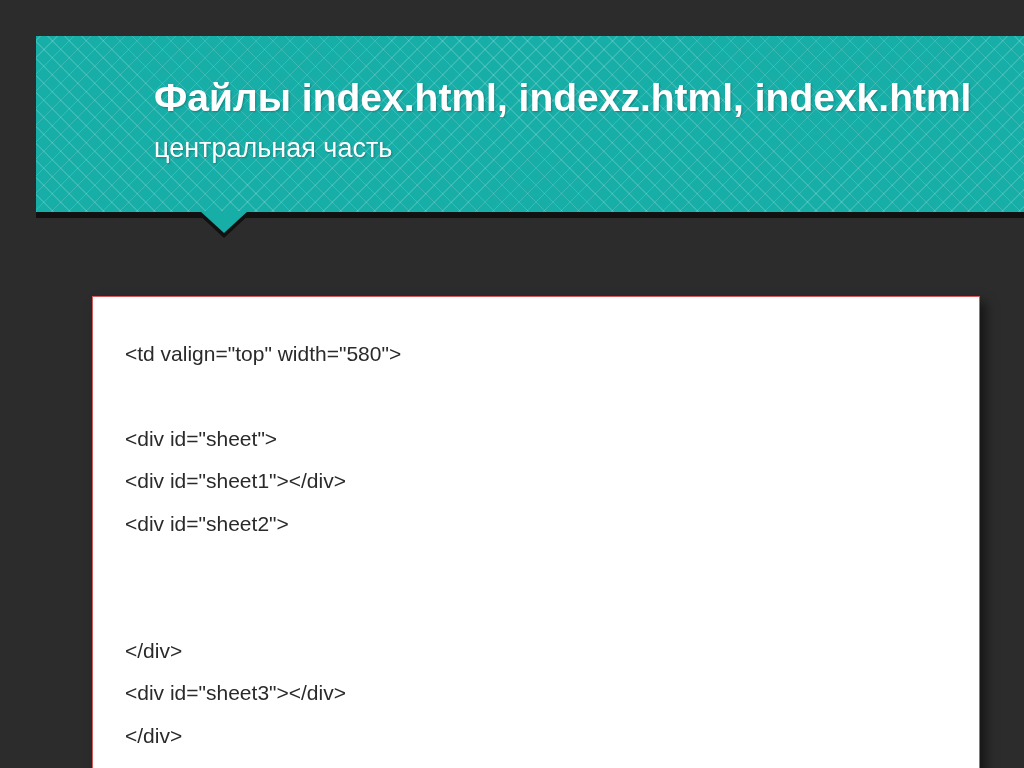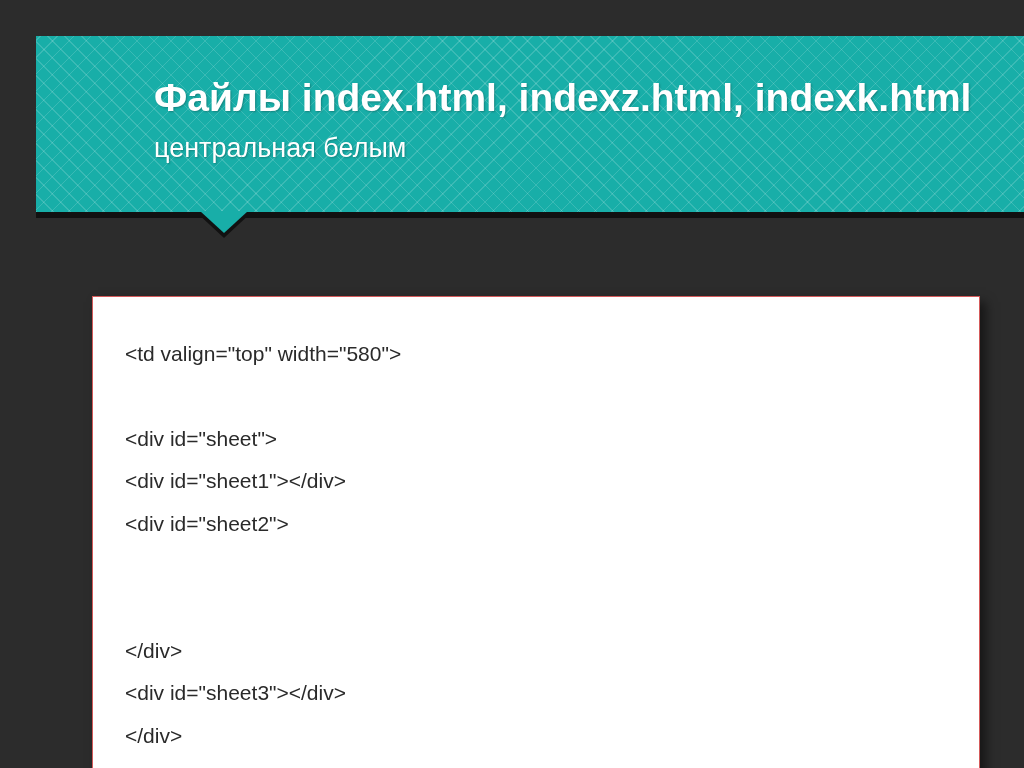--- a/index.html
+++ b/index.html
@@ -65,21 +65,21 @@
     min-height: 470px;
   }
   .code-box .line { white-space: pre-wrap; }
   .blank { height: 1.45em; }
 </style>
 </head>
 <body>
 
 <div class="header">
   <div class="title">Файлы index.html, indexz.html, indexk.html</div>
-  <div class="subtitle">центральная белым</div>
+  <div class="subtitle">центральная часть</div>
   <div class="arrow"></div>
 </div>
 
 <div class="content-wrap">
   <div class="code-box" id="code-box">
       <div class="line">&lt;td valign="top" width="580"&gt;</div>
       <div class="line blank"></div>
       <div class="line">&lt;div id="sheet"&gt;</div>
       <div class="line">&lt;div id="sheet1"&gt;&lt;/div&gt;</div>
       <div class="line">&lt;div id="sheet2"&gt;</div>

